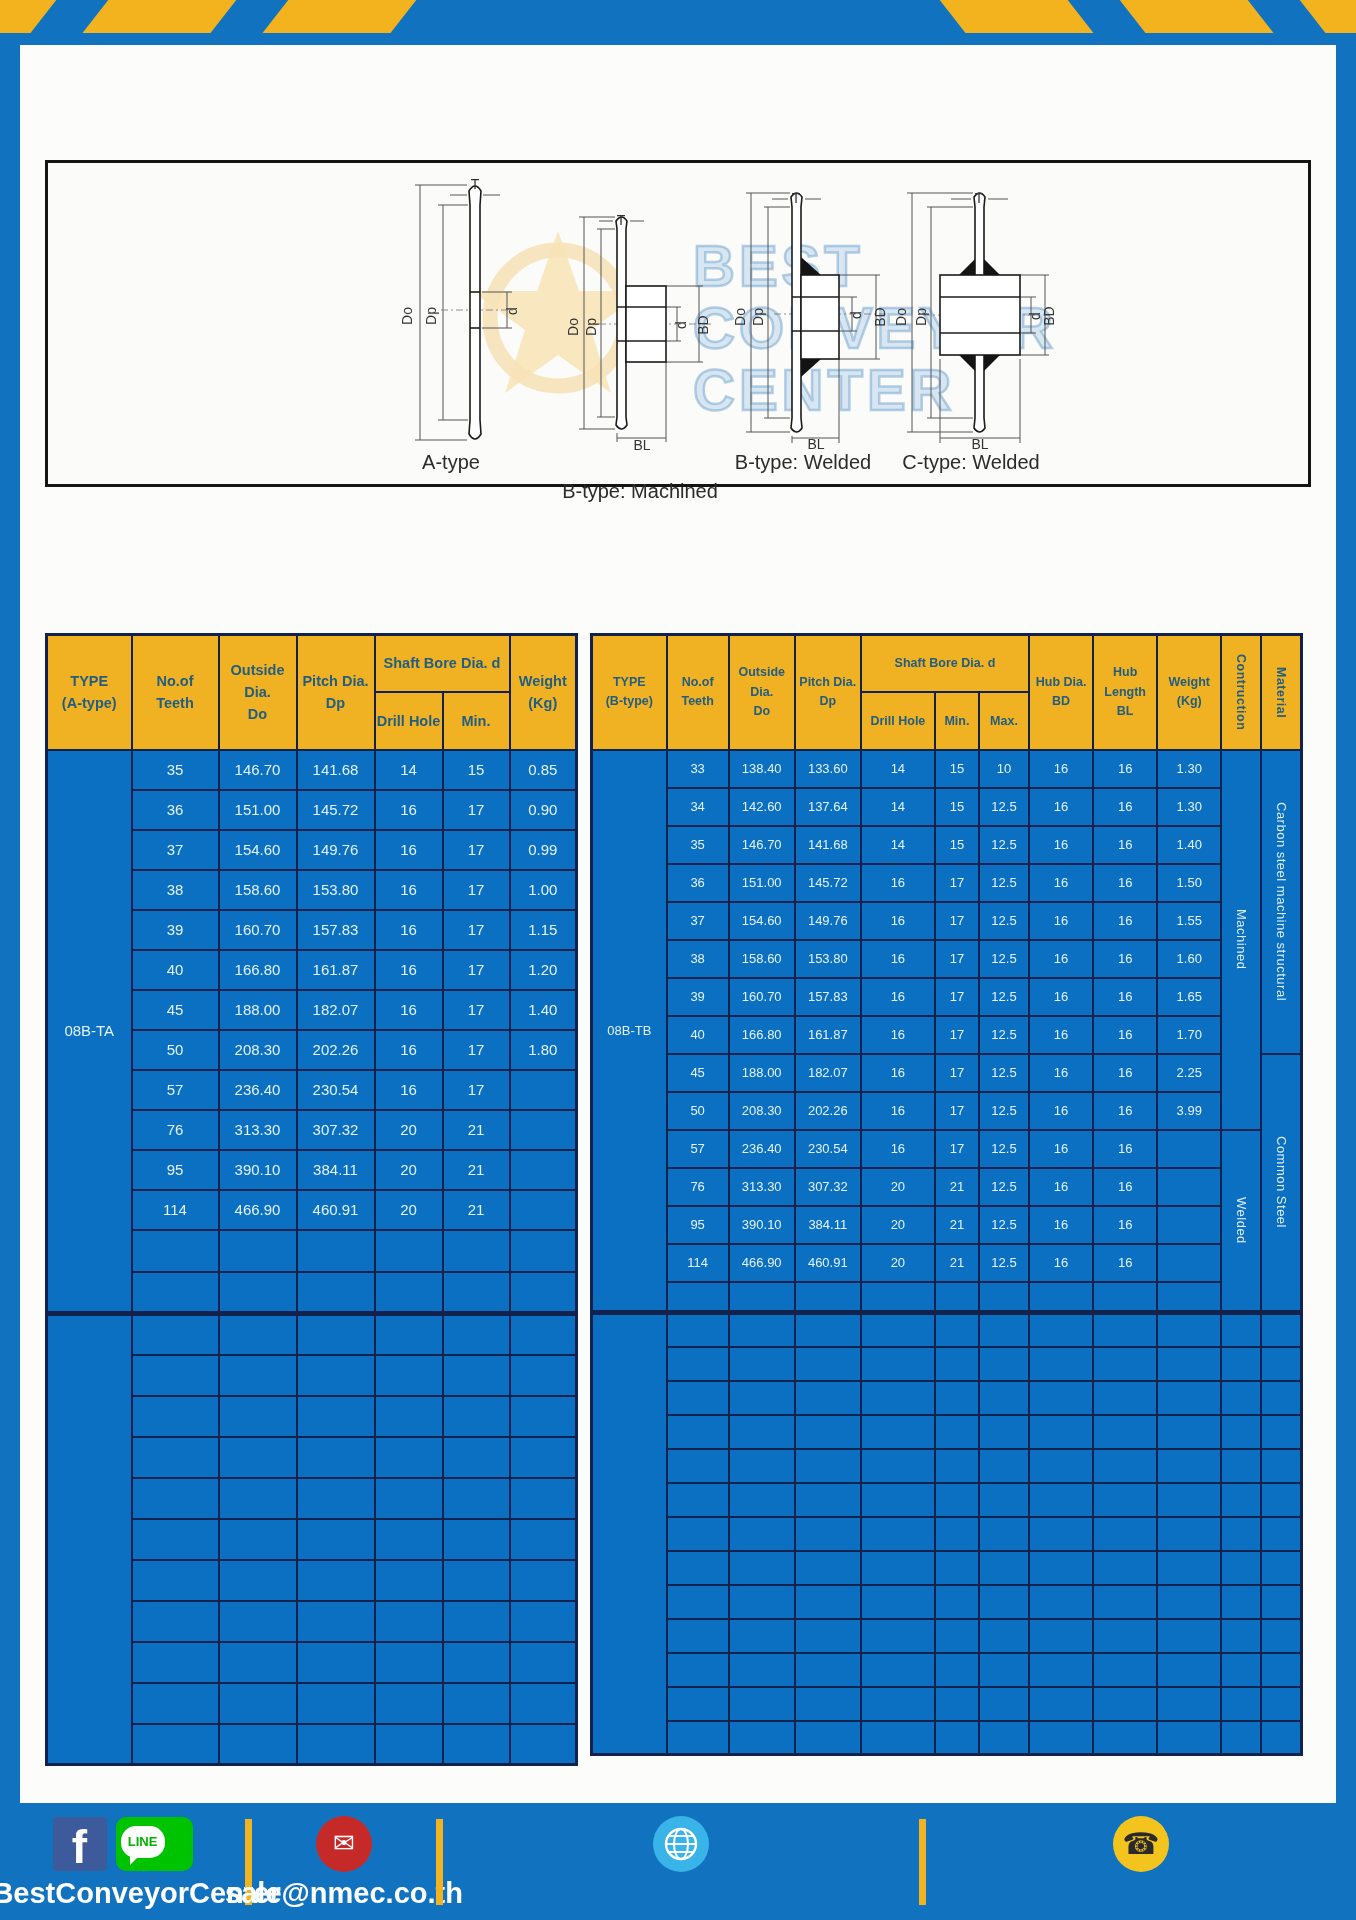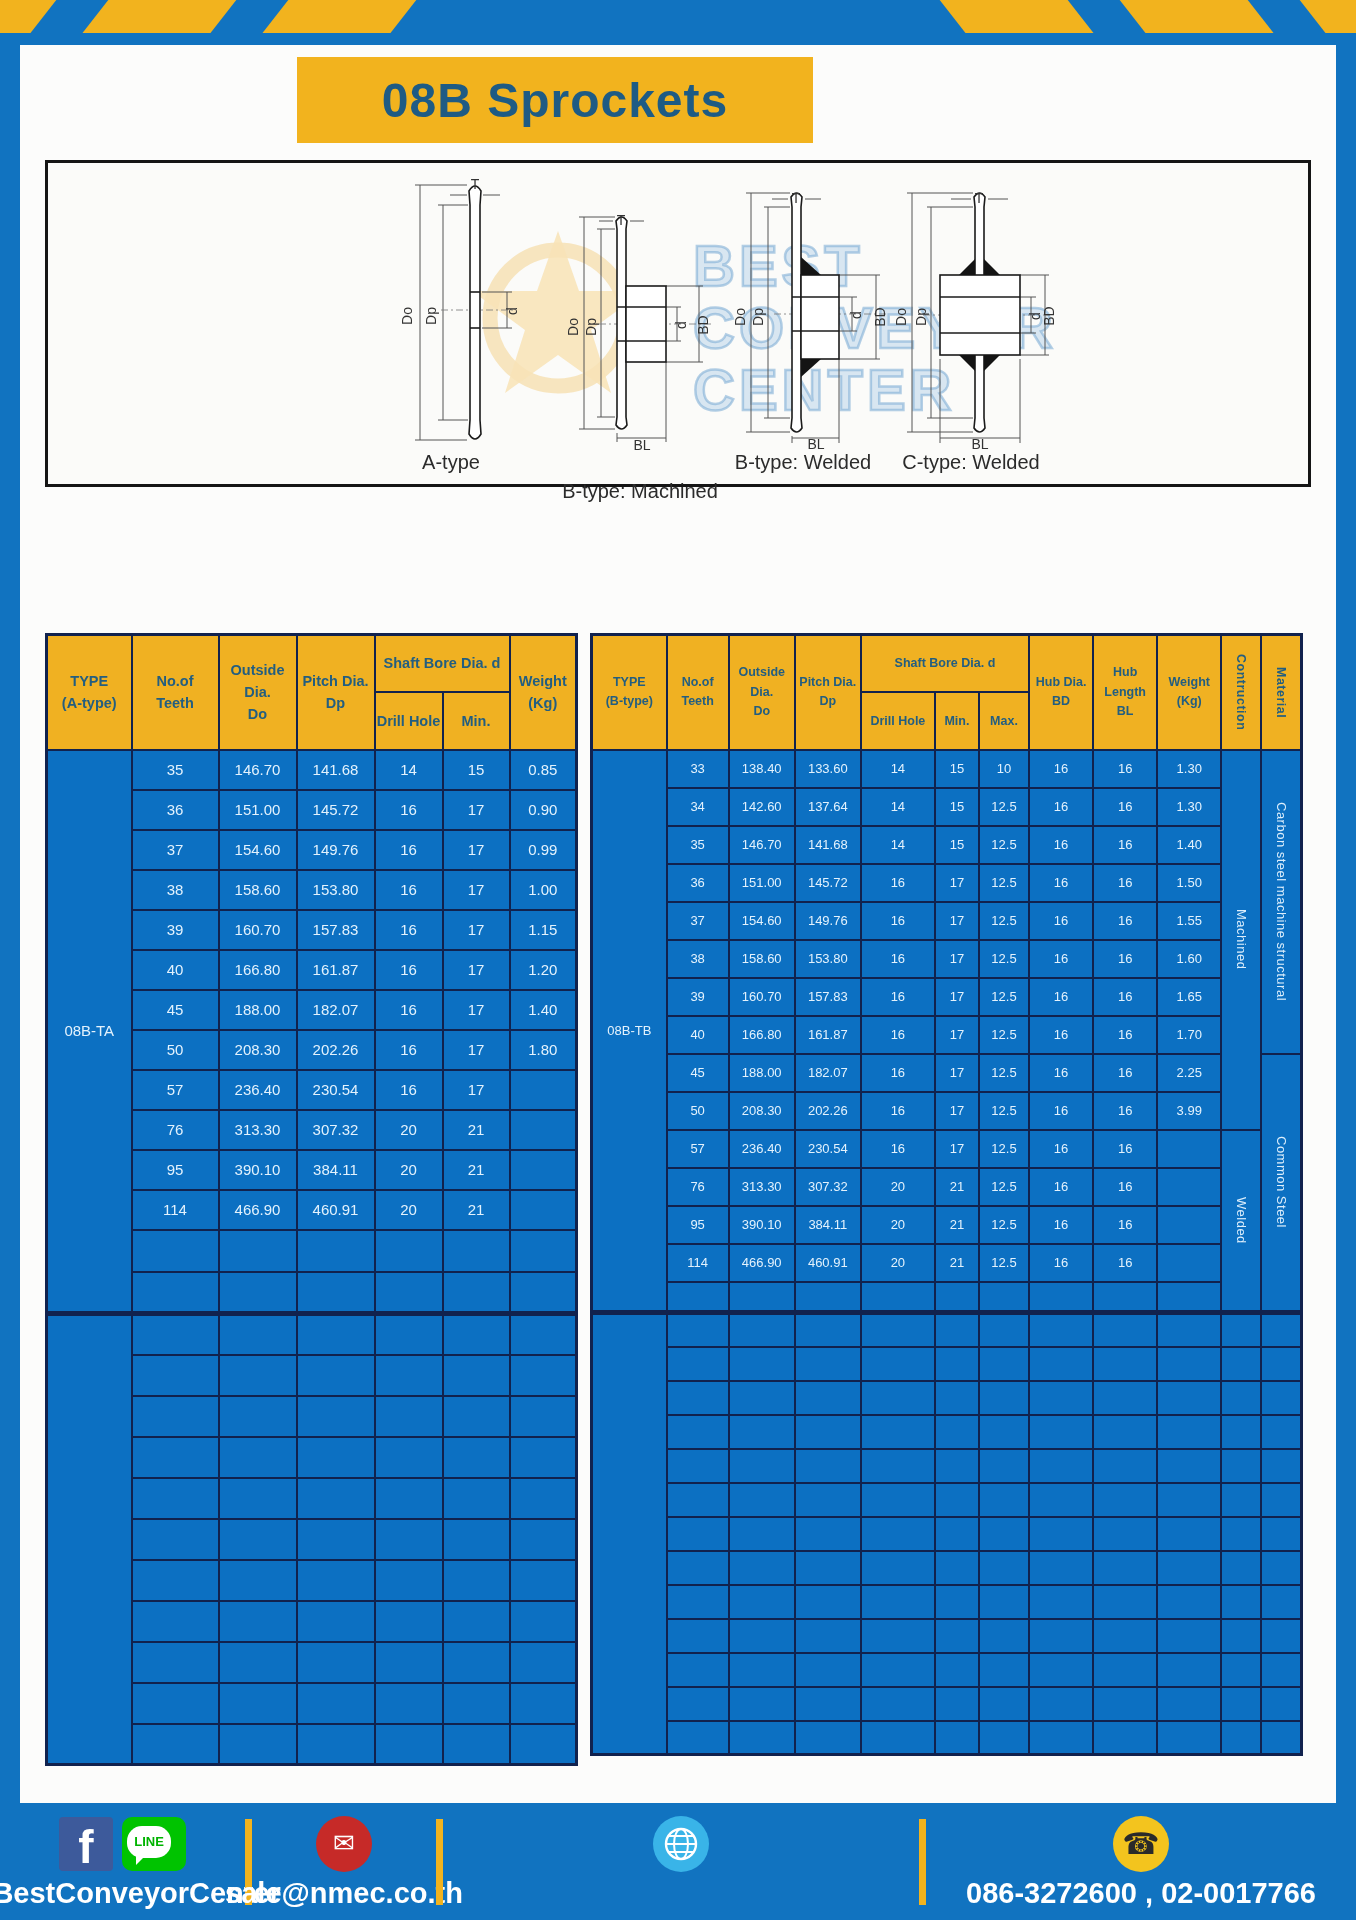--- a/index.html
+++ b/index.html
@@ -52,21 +52,21 @@
   td.type-cell{font-size:14px;}
   
   .footer{position:absolute;left:0;top:1803px;width:1356px;height:117px;background:#1173c0;
           display:flex;align-items:stretch;}
   .fsec{display:flex;flex-direction:column;align-items:center;justify-content:flex-start;padding-top:12px;}
   .fsec .icons{display:flex;gap:9px;align-items:center;height:57px;}
   .fsec .flabel{margin-top:5px;font-size:29px;font-weight:bold;color:#fff;white-space:nowrap;}
   .fdiv{width:7px;height:86px;background:#f2b31e;align-self:center;flex:none;}
   .icon-fb{width:54px;height:54px;background:#3d5a9b;border-radius:4px;display:flex;align-items:flex-end;
            justify-content:center;color:#fff;font-weight:bold;font-size:46px;line-height:0.98;overflow:hidden;}
-  .icon-line{position:relative;width:64px;height:54px;background:#00c300;border-radius:10px;}
+  .icon-line{position:relative;width:48px;height:54px;background:#00c300;border-radius:10px;padding-left:29px;}
   .line-bubble{position:absolute;left:5px;top:9px;width:44px;height:32px;background:#fff;border-radius:15px;
                display:flex;align-items:center;justify-content:center;color:#00b300;font-weight:bold;font-size:13px;}
   .line-bubble::after{content:"";position:absolute;left:9px;bottom:-7px;border:5px solid transparent;
                border-top-color:#fff;border-left-color:#fff;}
   .icon-mail{width:56px;height:56px;background:#c62a28;border-radius:50%;display:flex;align-items:center;
              justify-content:center;color:#fff;font-size:26px;}
   .icon-globe{width:56px;height:56px;background:#39b4e8;border-radius:50%;display:flex;align-items:center;
              justify-content:center;}
   .icon-phone{width:56px;height:56px;background:#f3c41e;border-radius:50%;display:flex;align-items:center;
              justify-content:center;color:#2a2a2a;font-size:30px;}
@@ -82,23 +82,20 @@
     <div class="stripe" style="left:275px"></div>
   </div>
   <div class="hz right">
     <div class="stripe" style="right:-85px"></div>
     <div class="stripe" style="right:95px"></div>
     <div class="stripe" style="right:275px"></div>
   </div>
 
   <div class="card"></div>
 
-  <div class="title-box">
-    <h1>08B Sprockets</h1>
-  </div>
 
   <div class="panel">
 
     <div class="emblem">
       <svg width="200" height="195" viewBox="0 0 200 195">
         <circle cx="100" cy="95" r="68" fill="none" stroke="#f6deab" stroke-width="15" opacity="0.75"></circle>
         <path d="M100,8 L121,68 L186,68 L133,107 L153,170 L100,132 L47,170 L67,107 L14,68 L79,68 Z" fill="#f8e3b6" opacity="0.85"></path>
       </svg>
     </div>
     <div class="wm-text">
@@ -925,17 +922,16 @@
         </div>
       </div>
     </div>
     <div class="fdiv"></div>
     <div class="fsec" style="width:430px">
       <div class="icons">
         <div class="icon-phone">
             <span>☎</span>
           </div>
       </div>
-      <div class="flabel">086-3272600 , 02-0017766</div>
     </div>
   </div>
 
 </div>
 
 </body></html>

